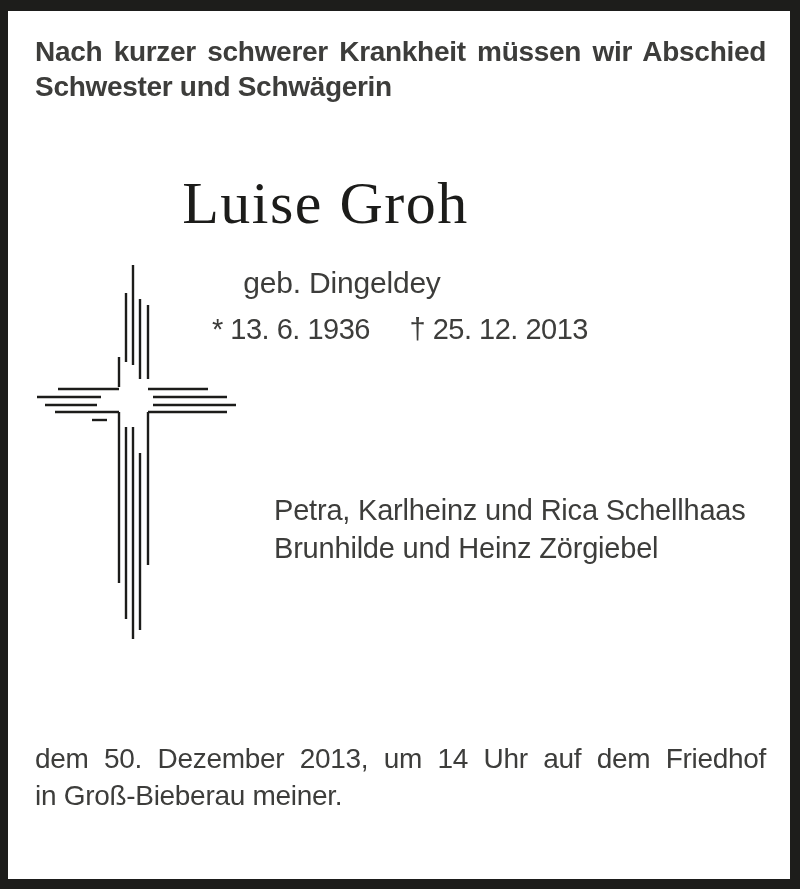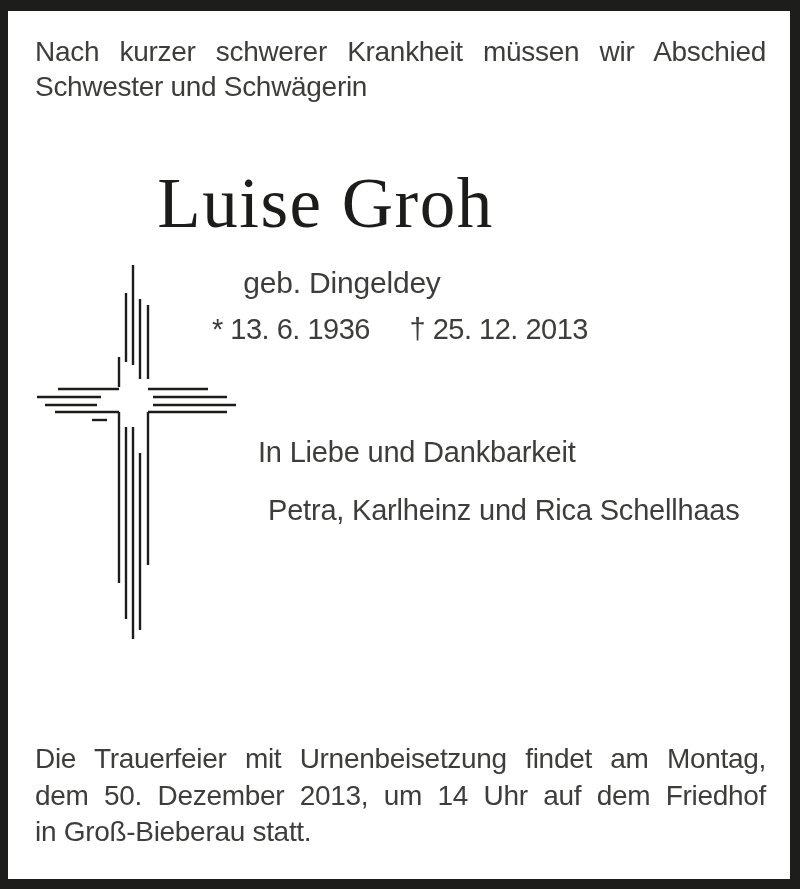--- a/index.html
+++ b/index.html
@@ -31,30 +31,31 @@
     text-align: right;
     text-align-last: left;
   }
   .intro {
     position: absolute;
     left: 35px; top: 34px;
     width: 731px;
     font-size: 28px;
     line-height: 35px;
     letter-spacing: -0.3px;
+    font-weight: bold;
   }
   .name {
     position: absolute;
     left: 0; top: 159px;
     width: 651px;
     margin: 0;
     text-align: center;
     font-family: "Liberation Serif", serif;
     font-weight: normal;
-    font-size: 71px;
+    font-size: 60px;
     line-height: 88px;
     letter-spacing: 1.5px;
     color: #1c1c1a;
   }
   .maiden {
     position: absolute;
     left: 0; top: 268px;
     width: 684px;
     text-align: center;
     font-size: 30px;
@@ -83,21 +84,21 @@
   }
   .tribute-heading {
     position: absolute;
     left: 258px; top: 438px;
     font-size: 29px;
     line-height: 29px;
     letter-spacing: -0.2px;
   }
   .mourners {
     position: absolute;
-    left: 268px; top: 491px;
+    left: 274px; top: 491px;
     font-size: 29px;
     line-height: 38px;
     letter-spacing: -0.2px;
   }
   .address {
     position: absolute;
     left: 35px; top: 694px;
     font-size: 28px;
     line-height: 28px;
     letter-spacing: -0.3px;
@@ -151,26 +152,25 @@
     <line x1="123" y1="147" x2="206" y2="147"></line>
     <line x1="118" y1="154" x2="197" y2="154"></line>
 
     <line x1="89" y1="154" x2="89" y2="325"></line>
     <line x1="96" y1="169" x2="96" y2="361"></line>
     <line x1="103" y1="169" x2="103" y2="381"></line>
     <line x1="110" y1="195" x2="110" y2="372"></line>
     <line x1="118" y1="154" x2="118" y2="307"></line>
   </svg>
 
-  <div class="tribute-heading">In Liebe und Dankbarkeit</div>
 
   <div class="mourners">
     <span class="line">Petra, Karlheinz und Rica Schellhaas</span>
+    <span class="line">Brunhilde und Heinz Zörgiebel</span>
   </div>
 
 
   <div class="funeral">
-    <span class="jline">Die Trauerfeier mit Urnenbeisetzung findet am Montag,</span>
     <span class="jline">dem 50. Dezember 2013, um 14 Uhr auf dem Friedhof</span>
-    <span class="jlast">in Groß-Bieberau statt.</span>
+    <span class="jlast">in Groß-Bieberau meiner.</span>
   </div>
 
 </div>
 
 </body></html>

